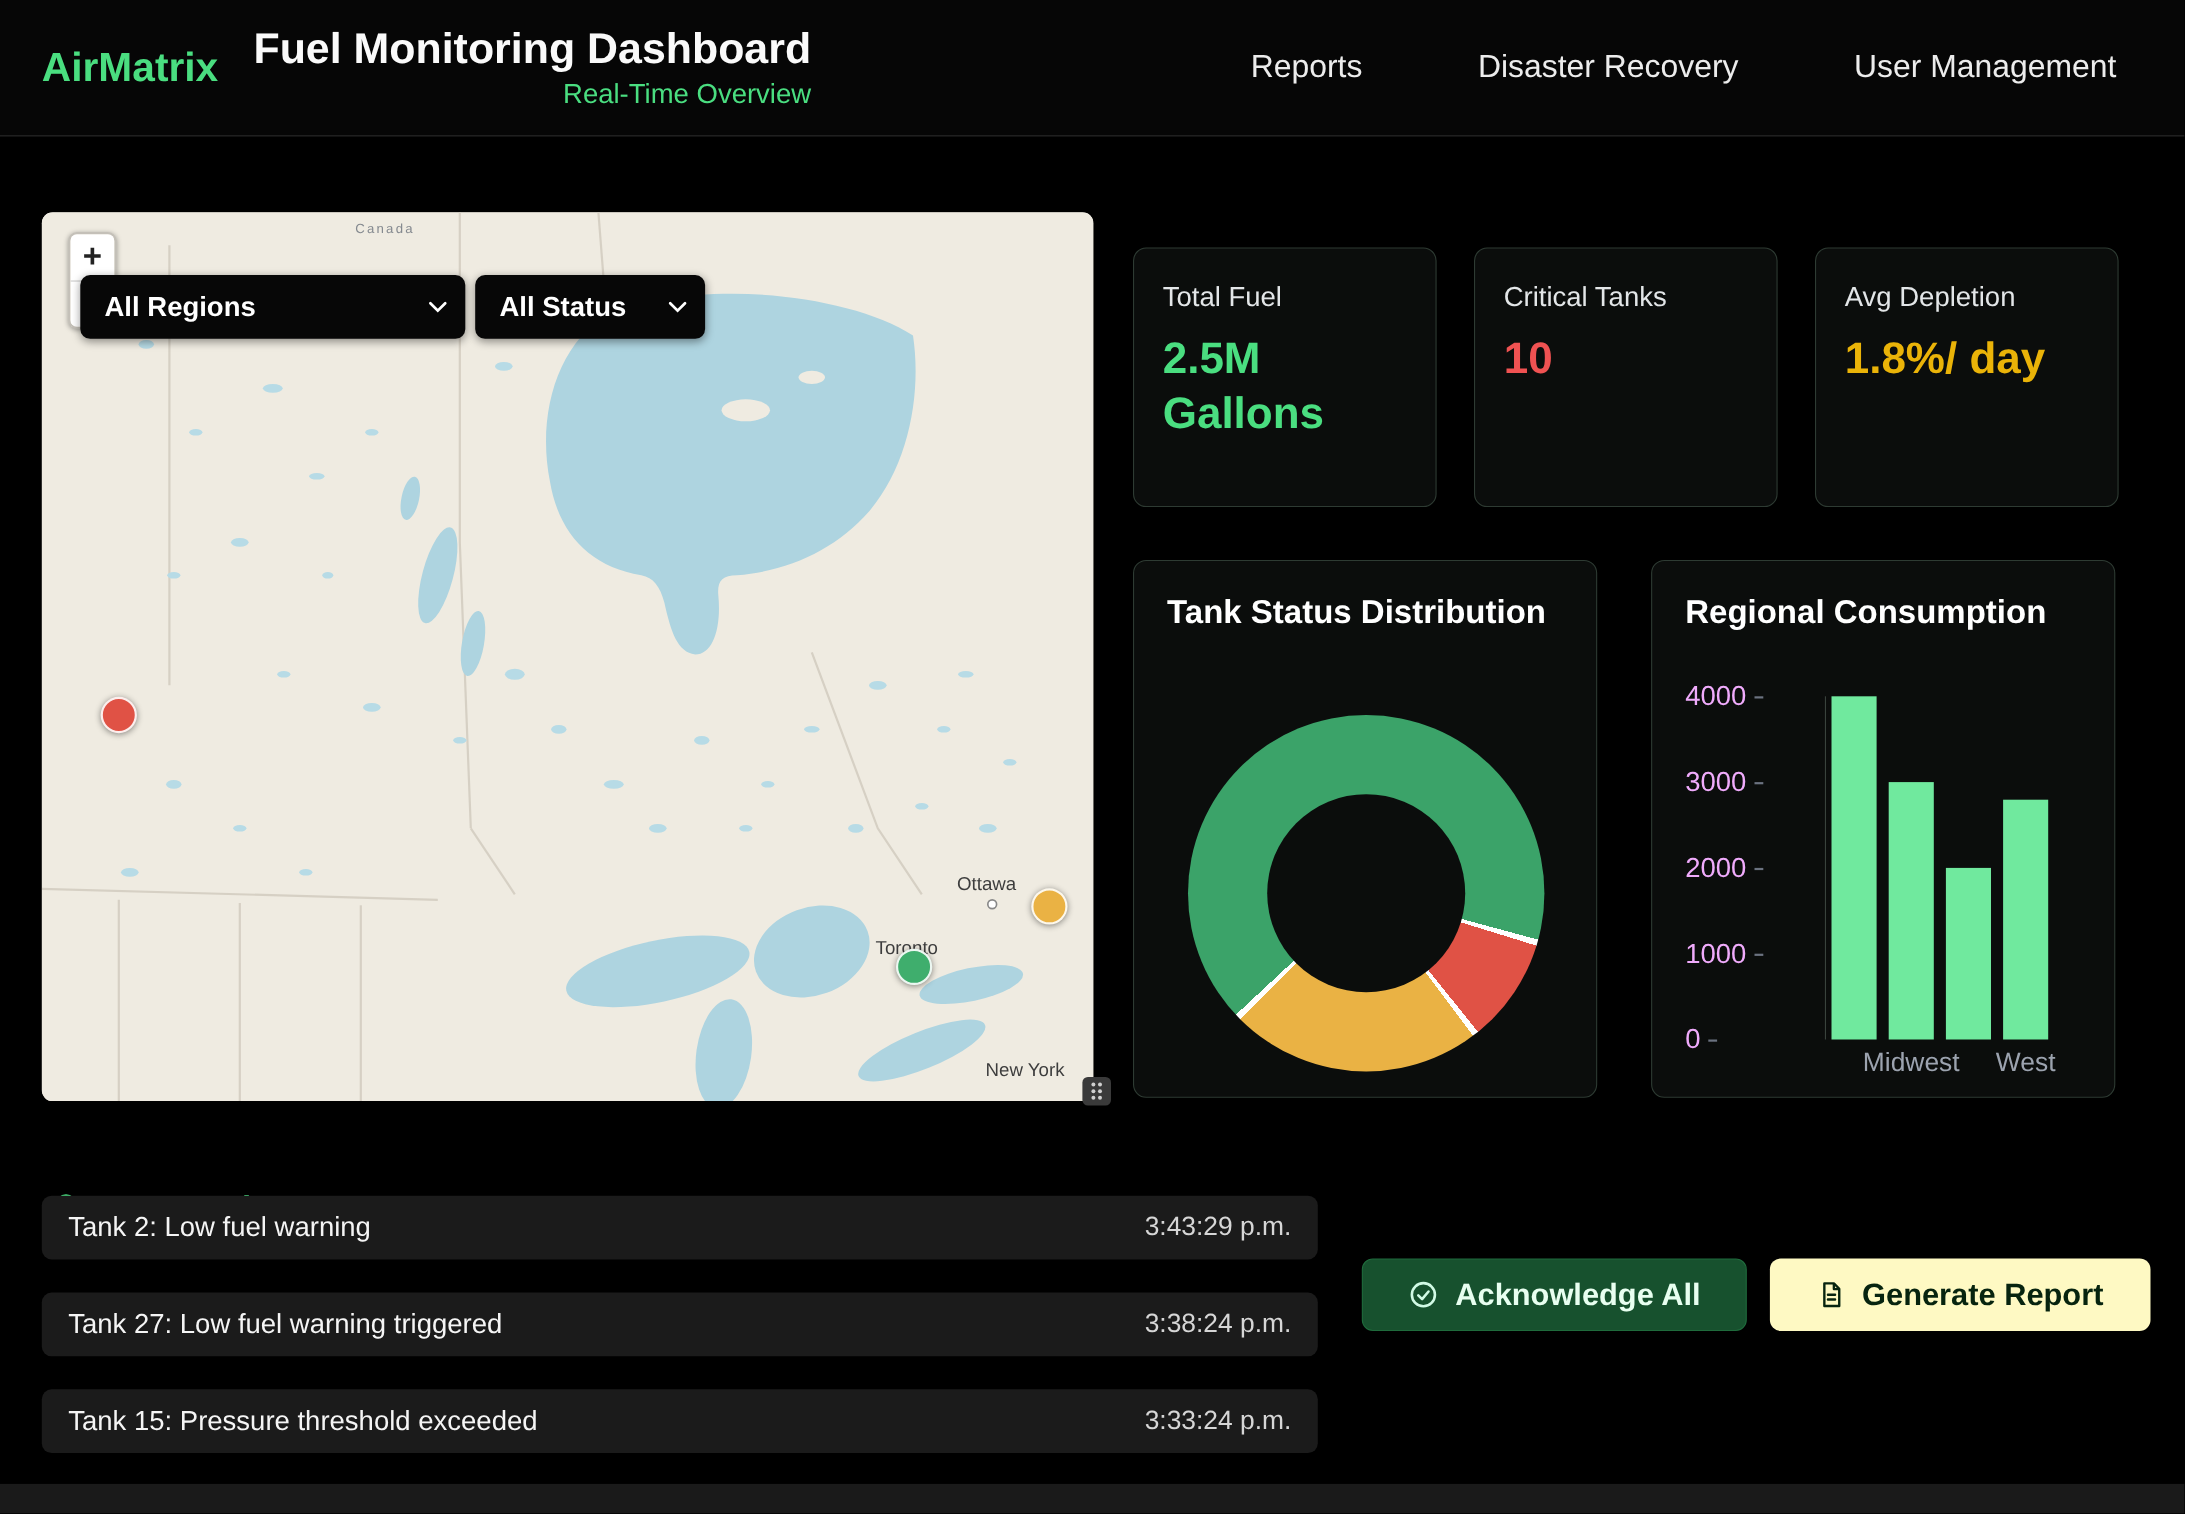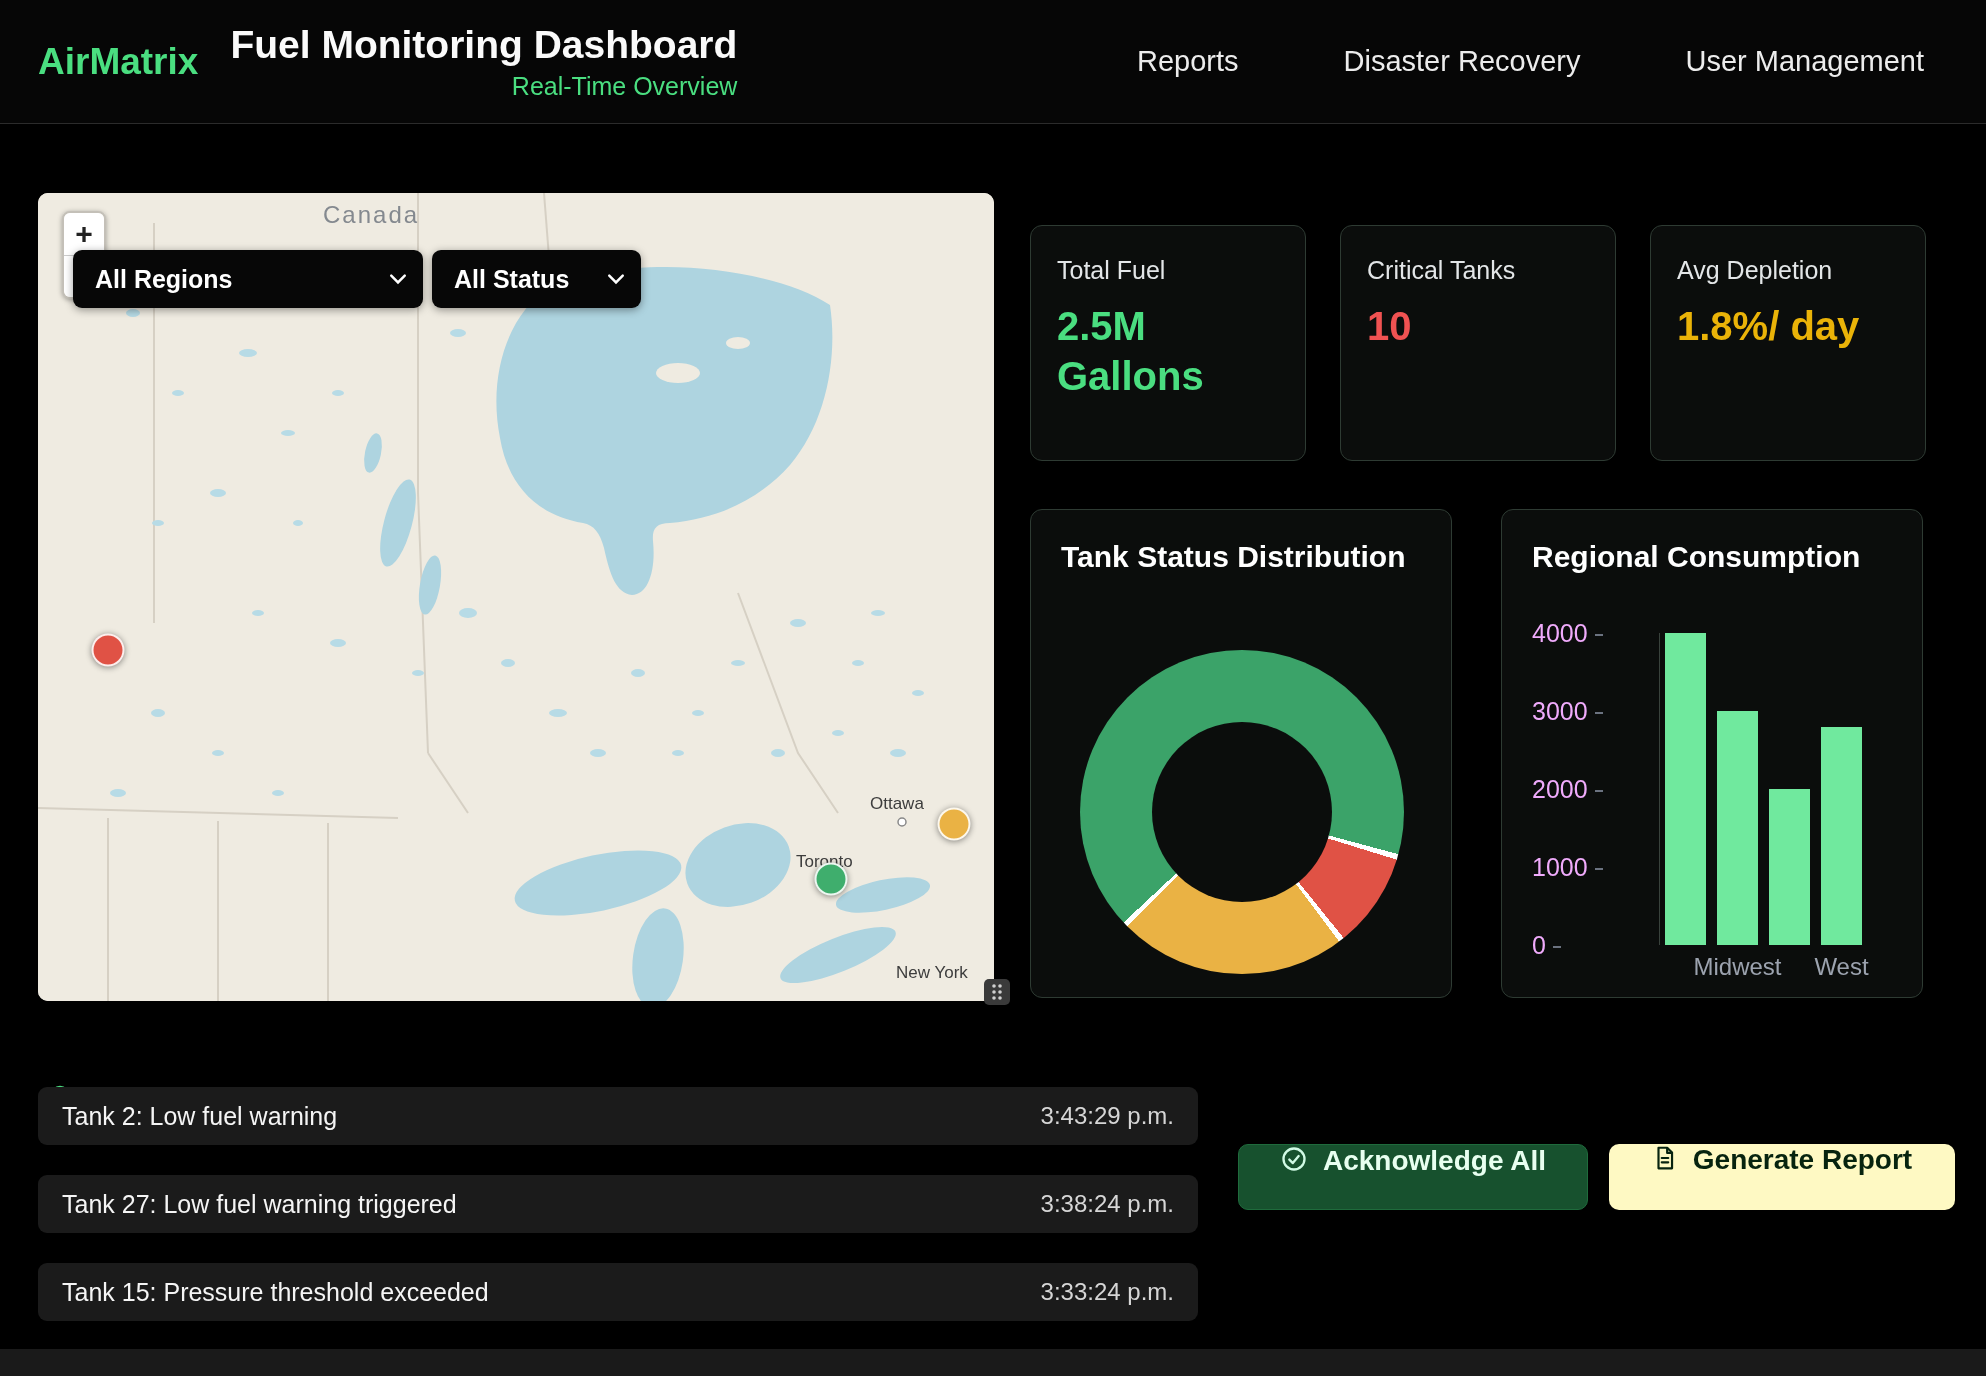--- a/index.html
+++ b/index.html
@@ -17,21 +17,21 @@
   .page-title { font-size:39px; font-weight:700; color:#fafafa; }
   .page-subtitle { margin-top:5px; font-size:25px; font-weight:500; color:#4ade80; }
   .nav { margin-left:auto; margin-right:62px; display:flex; gap:105px; }
   .nav-item { font-size:29px; color:#ececec; cursor:pointer; white-space:nowrap; }
 
   
   .map-card { position:absolute; left:38px; top:193px; width:956px; height:808px;
     border-radius:10px; overflow:hidden; background:#efebe1; }
   .map-card svg.basemap { position:absolute; left:0; top:0; }
   .map-label { position:absolute; color:#3d3d3d; font-size:17px; z-index:2;}
-  .lbl-country { color:#84898f; font-size:24px; letter-spacing:2px; left:285px; top:8px; }
+  .lbl-country { color:#84898f; font-size:12px; letter-spacing:2px; left:285px; top:8px; }
   .lbl-ottawa  { left:832px; top:601px; }
   .lbl-toronto { left:758px; top:659px; }
   .lbl-newyork { left:858px; top:770px; }
   .marker { position:absolute; width:33px; height:33px; border-radius:50%;
     border:2.5px solid rgba(255,255,255,.9); box-shadow:0 1px 6px rgba(0,0,0,.45);
     transform:translate(-50%,-50%); z-index:3; cursor:pointer; }
   .marker-red    { left:70px;  top:457px; }
   .marker-yellow { left:916px; top:631px; }
   .marker-green  { left:793px; top:686px; }
 
@@ -85,21 +85,21 @@
   
   .alerts-header { position:absolute; left:44px; top:1045px; display:flex; align-items:center; gap:15px;margin-top:37px; }
   .alerts-title { font-size:30px; font-weight:700; color:#4ade80; }
   .alert-row { position:absolute; left:38px; width:1160px; height:58px; background:#1b1b1b;
     border-radius:9px; display:flex; align-items:center; justify-content:space-between;
     padding:0 24px; cursor:pointer; }
   .row-1 { top:1087px; } .row-2 { top:1175px; } .row-3 { top:1263px; }
   .alert-msg { font-size:25px; color:#f5f5f5; }
   .alert-time { font-size:24px; color:#d6d6d6; }
 
-  .btn { position:absolute; top:1144px; height:66px; border-radius:10px; display:flex; align-items:flex-start;
+  .btn { position:absolute; top:1144px; height:66px; border-radius:10px; display:flex; align-items:center;
     justify-content:center; gap:15px; font-weight:700; font-size:28px; cursor:pointer; }
   #ack-btn { left:1238px; width:350px; background:#17512e; color:#e8fff0; border:1px solid #1f6b3c; }
   #gen-btn { left:1609px; width:346px; background:#fef9c3; color:#07240f; }
 
   .footer { position:absolute; left:0; bottom:0; width:1986px; height:27px; background:#1a1a1a; }
 </style>
 </head>
 <body>
 
 <div class="header">

